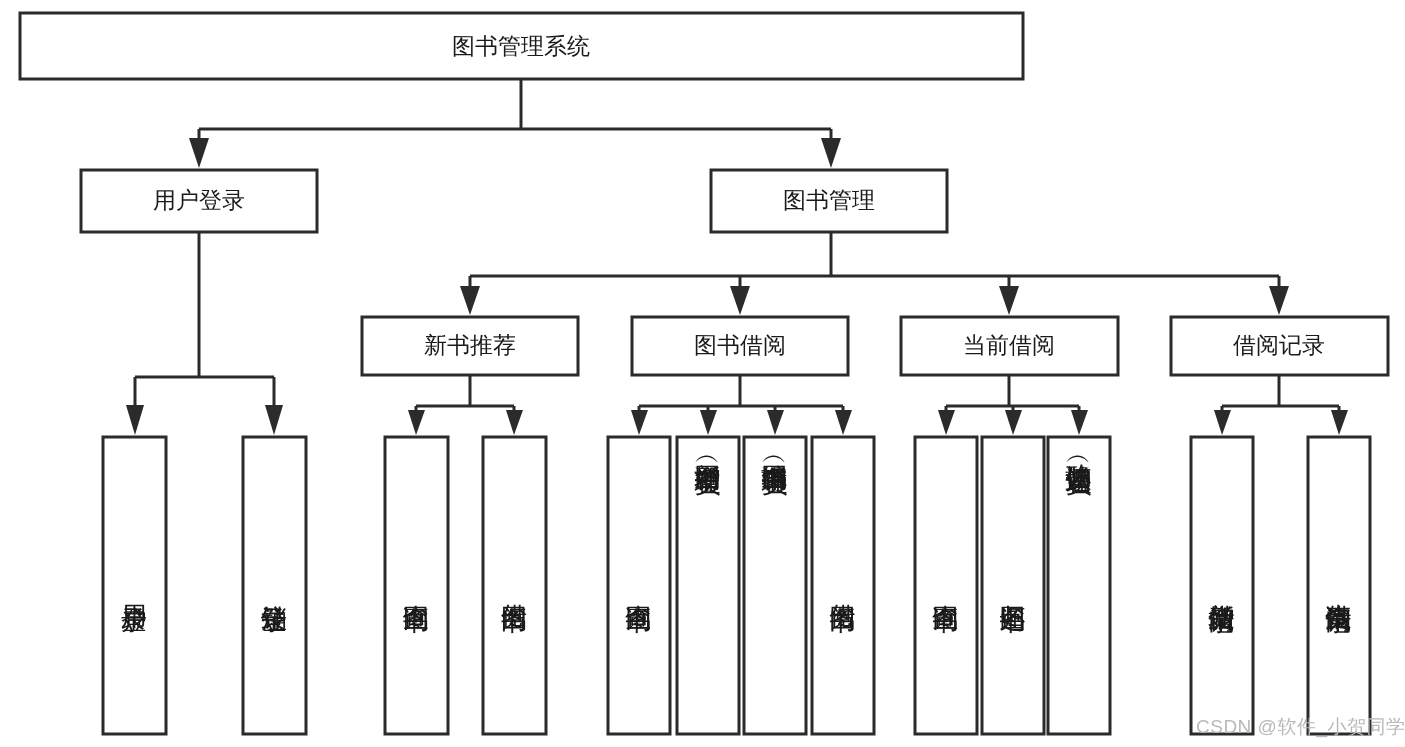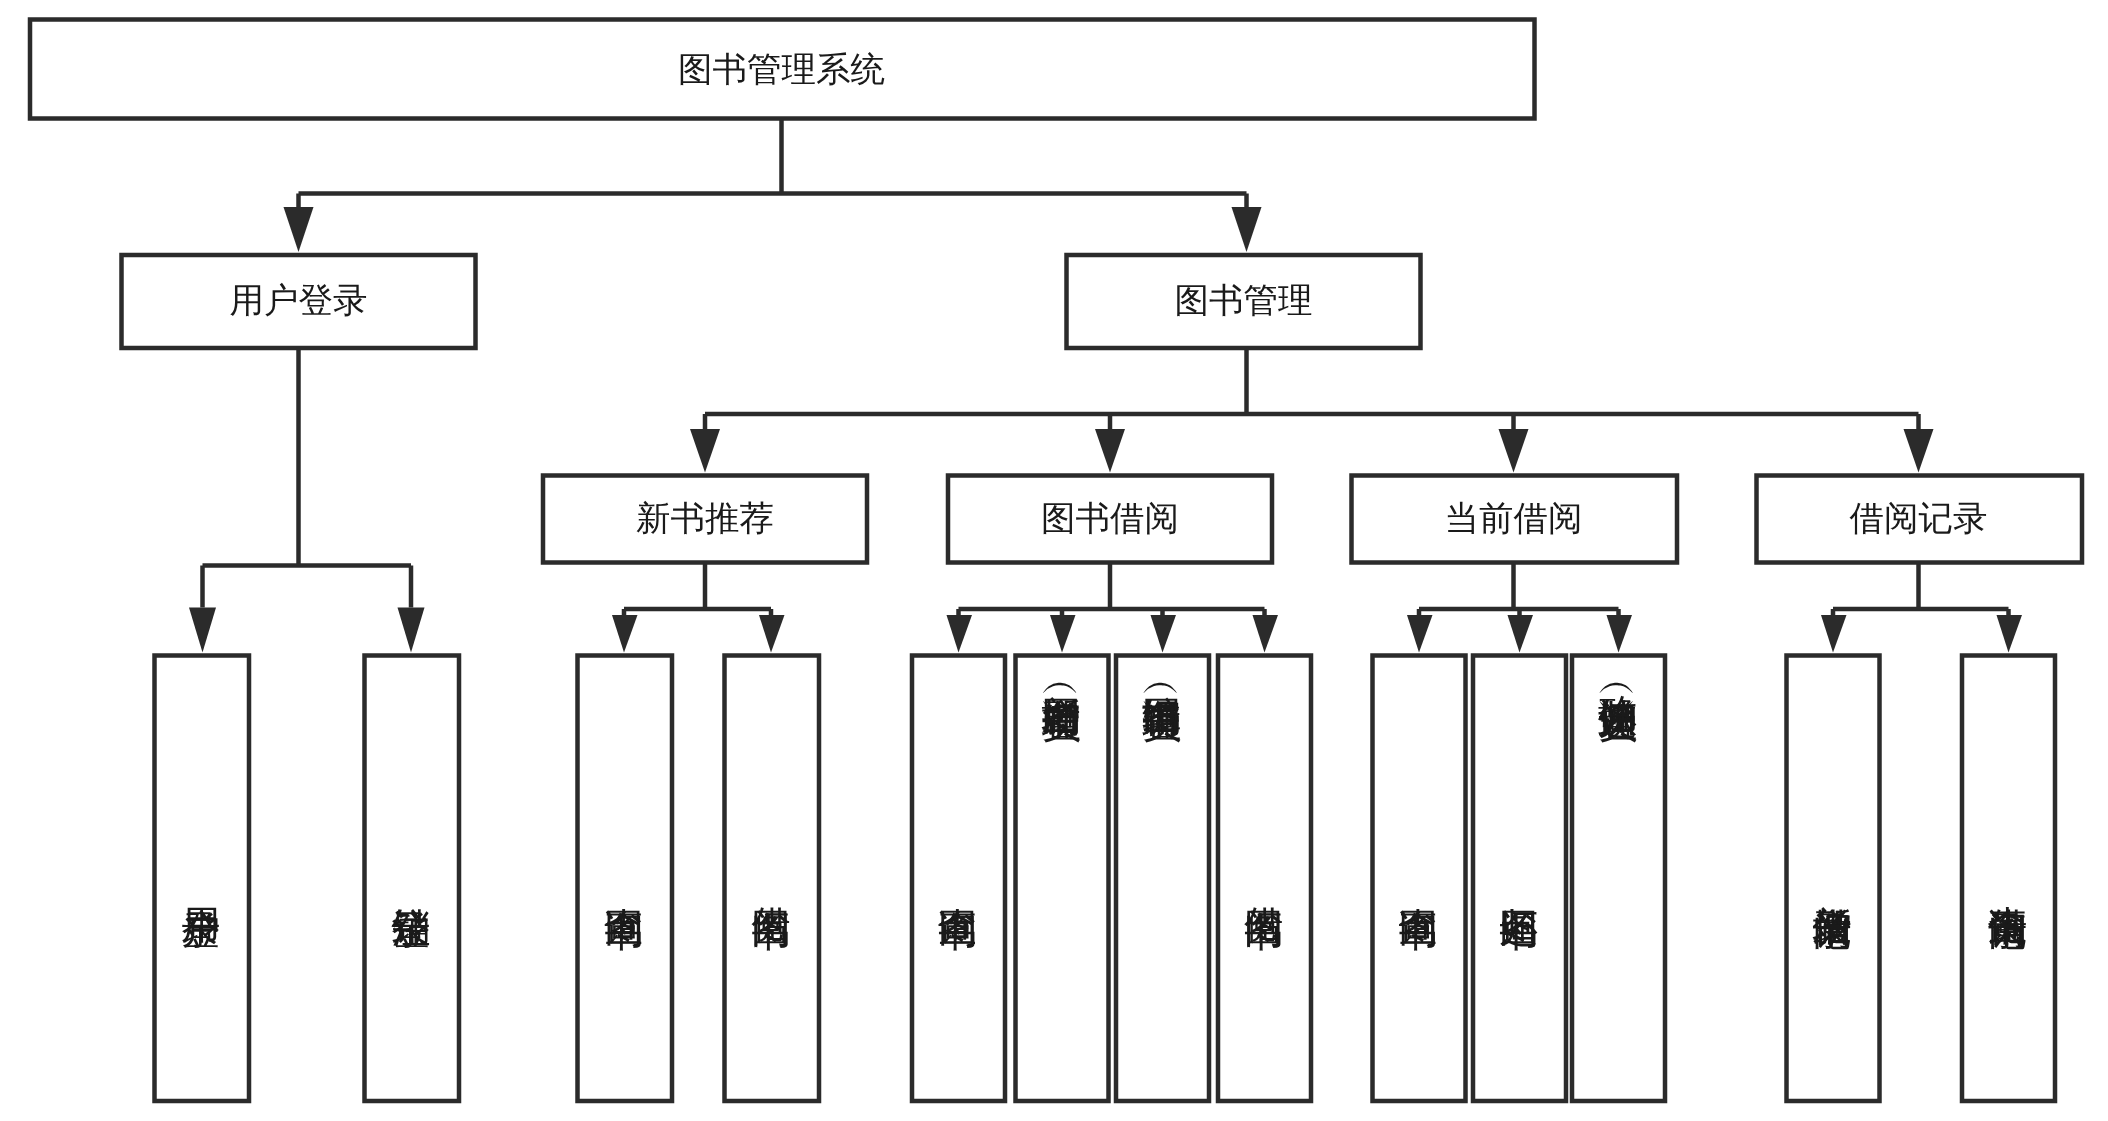--- a/index.html
+++ b/index.html
@@ -216,14 +216,15 @@
   <div class="node-label-v" style="left:608px;  top:437px; width:62px; height:297px;">查询图书</div>
   <div class="node-label-v" style="left:677px;  top:437px; width:62px; height:297px; justify-content:flex-start; padding-top:6px; box-sizing:border-box;">新增图书（管理员）</div>
   <div class="node-label-v" style="left:744px;  top:437px; width:62px; height:297px; justify-content:flex-start; padding-top:6px; box-sizing:border-box;">编辑图书（管理员）</div>
   <div class="node-label-v" style="left:812px;  top:437px; width:62px; height:297px;">借阅图书</div>
   <div class="node-label-v" style="left:915px;  top:437px; width:62px; height:297px;">查询图书</div>
   <div class="node-label-v" style="left:982px;  top:437px; width:62px; height:297px;">归还图书</div>
   <div class="node-label-v" style="left:1048px; top:437px; width:62px; height:297px; justify-content:flex-start; padding-top:6px; box-sizing:border-box;">确认归还（管理员）</div>
   <div class="node-label-v" style="left:1191px; top:437px; width:62px; height:297px;">新增借阅记录</div>
   <div class="node-label-v" style="left:1308px; top:437px; width:62px; height:297px;">查询借阅记录</div>
 
+  <div class="watermark" style="left:1196px; top:714px;">CSDN @软件_小贺同学</div>
 
 </div>
 
 </body></html>

